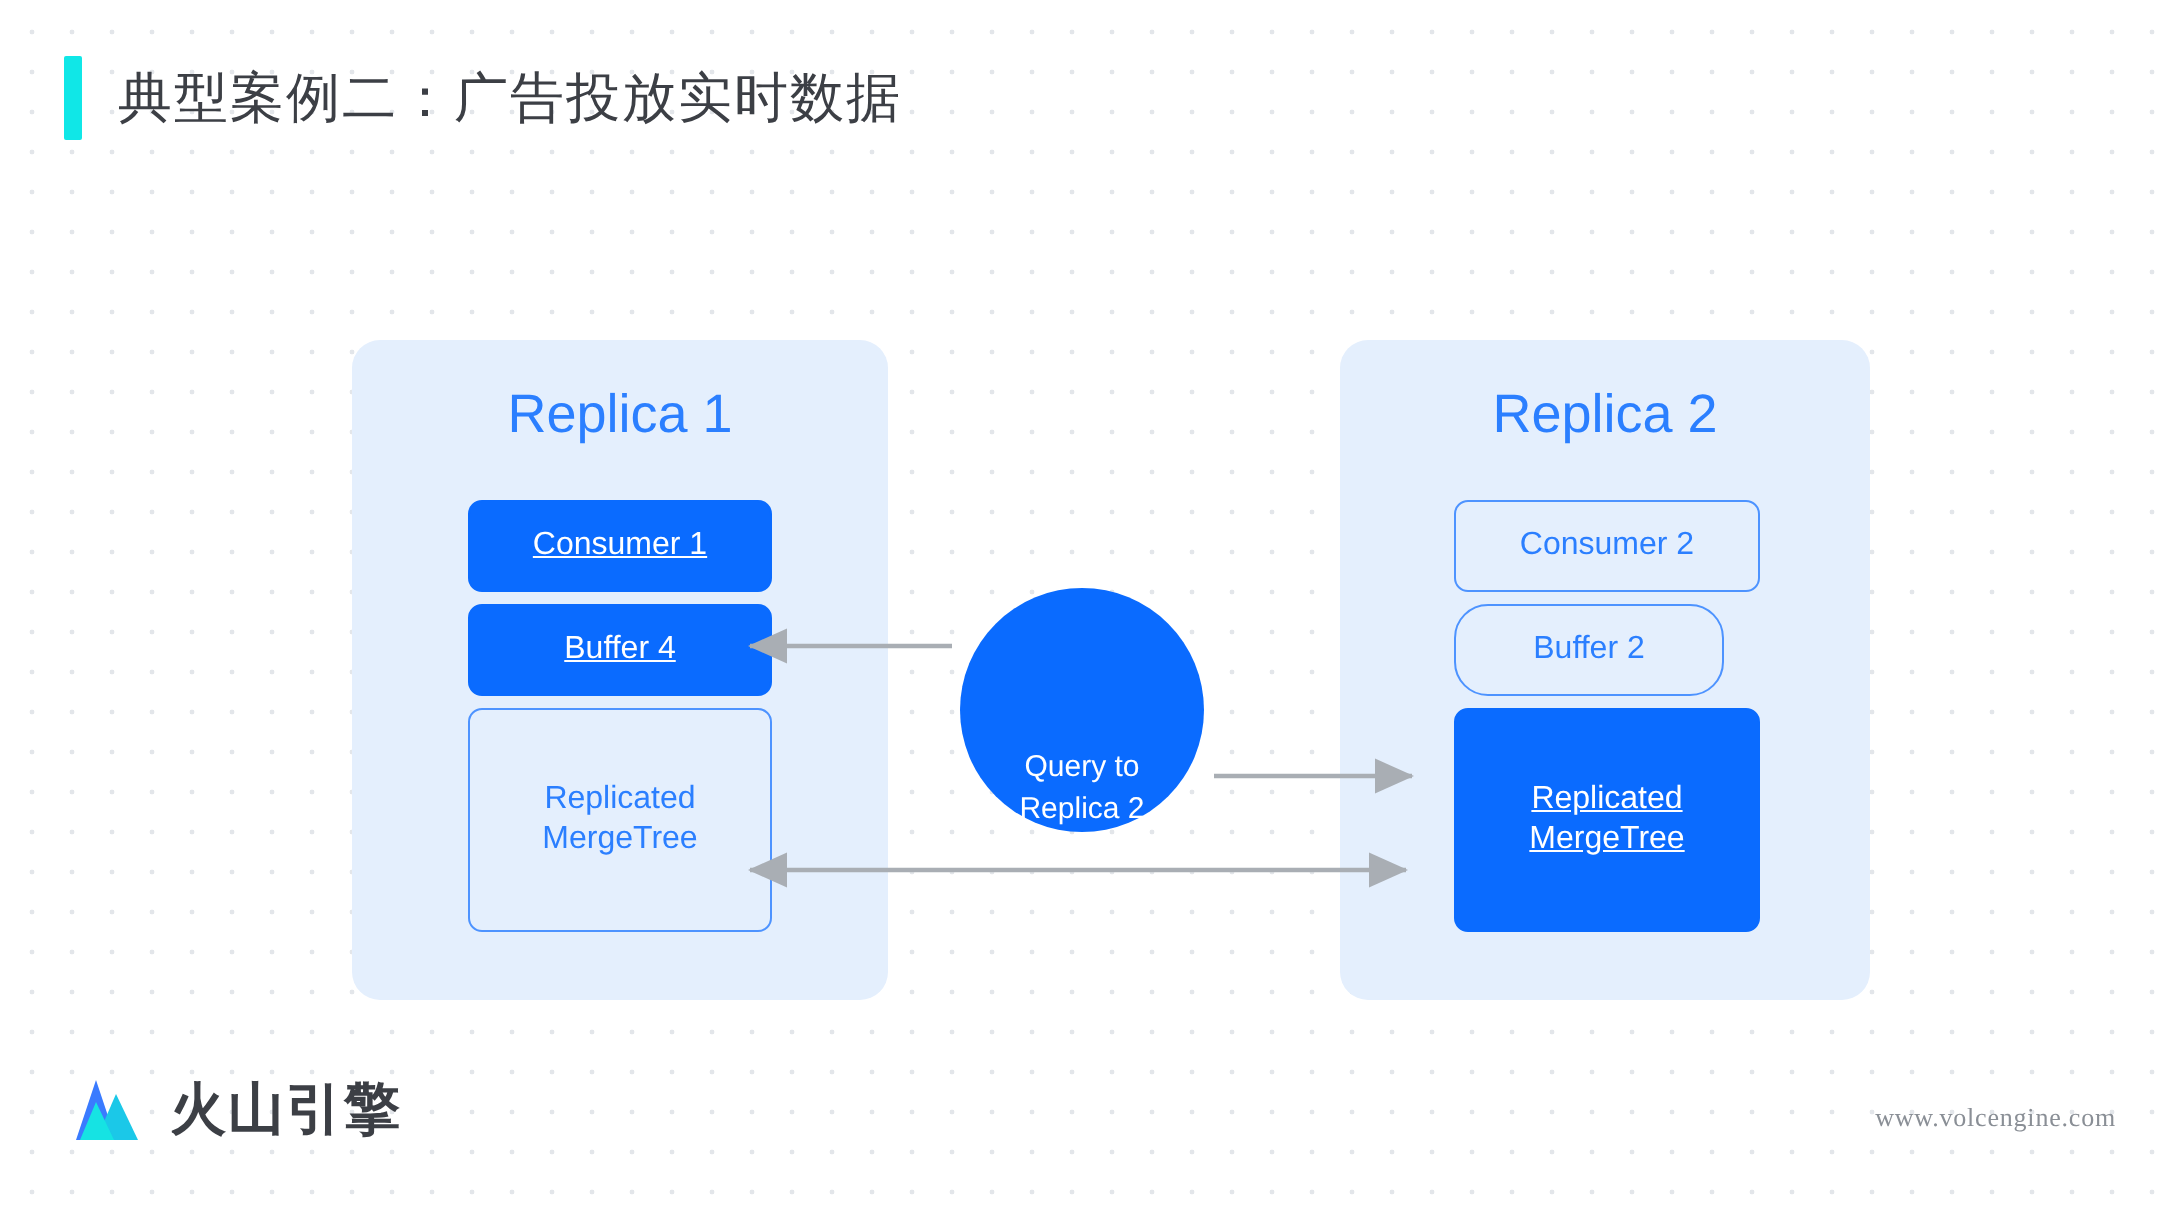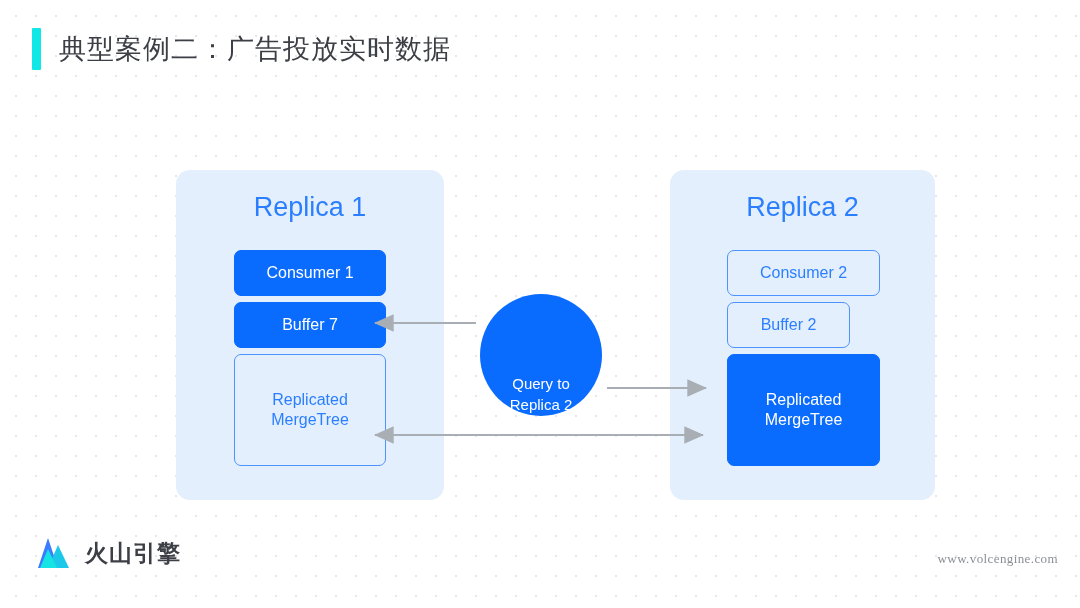--- a/index.html
+++ b/index.html
@@ -43,48 +43,48 @@
 
   .node-box{
     position:absolute;
     display:flex;align-items:center;justify-content:center;
     border-radius:7px;
     font-size:16px;
     box-sizing:border-box;
     text-align:center;
     line-height:1.25;
   }
-  .node-filled{background:#0A6BFF;color:#ffffff;border:1px solid #0A6BFF;}
+  .node-filled{background:#0A6BFF;color:#ffffff;border:1px solid #0A6BFF;text-decoration:underline;}
   .node-outline{background:transparent;color:#2B7FFF;border:1.6px solid #4D93FF;}
 
   
   #consumer-1{left:58px;top:80px;width:152px;height:46px;}
   #buffer-1  {left:58px;top:132px;width:152px;height:46px;}
   #rmt-1     {left:58px;top:184px;width:152px;height:112px;}
   
   #consumer-2{left:57px;top:80px;width:153px;height:46px;}
-  #buffer-2  {left:57px;top:132px;width:123px;height:46px;}
+  #buffer-2  {left:57px;top:132px;width:135px;height:46px;border-radius:17px;}
   #rmt-2     {left:57px;top:184px;width:153px;height:112px;}
 
   
   #query-circle{
     position:absolute;left:480px;top:294px;width:122px;height:122px;
     border-radius:50%;background:#0A6BFF;color:#fff;
     display:flex;align-items:flex-end;justify-content:center;
     text-align:center;font-size:15px;line-height:1.45;
     z-index:5;
   }
 
   
   #arrow-layer{position:absolute;inset:0;pointer-events:none;}
 
   
   #footer-logo{position:absolute;left:36px;top:536px;display:flex;align-items:center;}
   #logo-mark{width:40px;height:34px;}
-  #logo-text{margin-left:9px;font-size:23px;font-weight:bold;color:#3c3f45;letter-spacing:1px;}
+  #logo-text{margin-left:9px;font-size:28px;font-weight:bold;color:#3c3f45;letter-spacing:1px;}
   #footer-url{
     position:absolute;right:22px;top:551px;
     font-size:13px;color:#8a8f96;letter-spacing:.4px;font-family:Liberation Serif, serif;
   }
 </style>
 </head>
 <body>
 
 <div id="slide">
 
@@ -94,21 +94,21 @@
   </div>
 
   <div id="replica-1" class="replica-panel">
     <div class="replica-title">Replica 1</div>
 
     <div id="consumer-1" class="node-box node-filled">
       <span>Consumer  1</span>
     </div>
 
     <div id="buffer-1" class="node-box node-filled">
-      <span>Buffer  7</span>
+      <span>Buffer  4</span>
     </div>
 
     <div id="rmt-1" class="node-box node-outline">
       <span>
         <span>Replicated</span><br>
         <span>MergeTree</span>
       </span>
     </div>
   </div>
 

